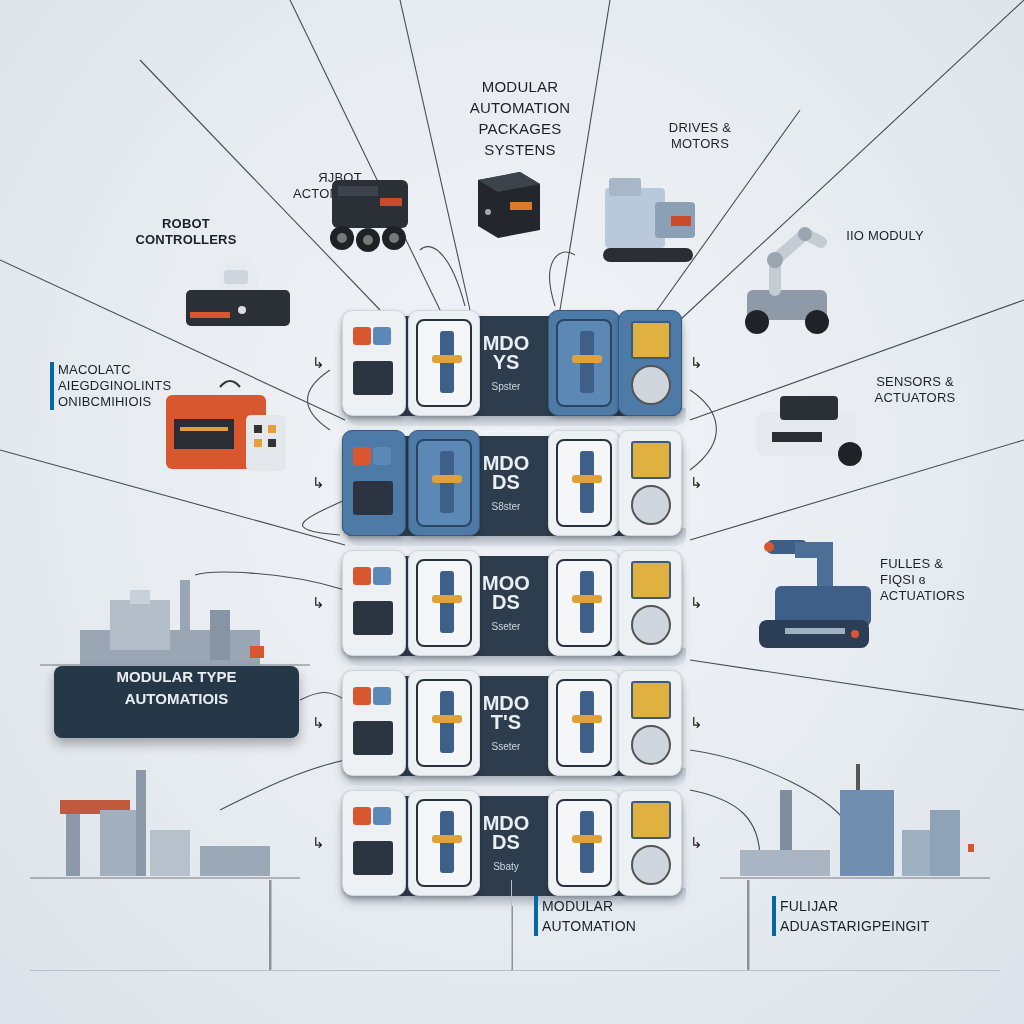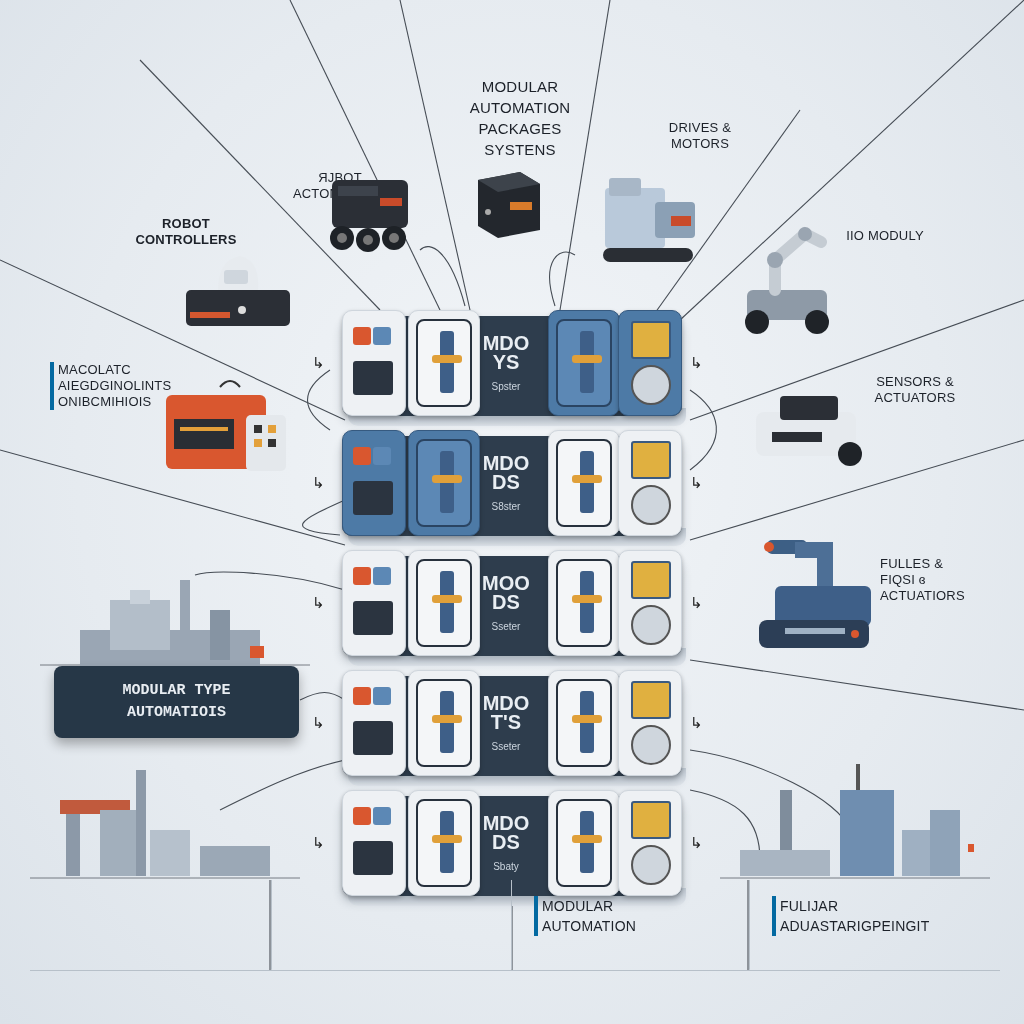--- a/index.html
+++ b/index.html
@@ -23,21 +23,21 @@
   .center-text{position:absolute;left:118px;width:92px;top:0;height:100px;text-align:center;color:#e9eef3;}
   .center-text .t1{font-weight:bold;font-size:20px;line-height:19px;margin-top:18px;}
   .center-text .t2{font-size:10px;margin-top:9px;color:#cdd6df;}
   .arrow-l,.arrow-r{position:absolute;font-size:15px;color:#222;}
   .chip{position:absolute;border-radius:3px;}
   
   .panel{position:absolute;top:880px;height:90px;border-bottom:1px solid #b7c0c9;}
   .panel .sep{position:absolute;right:0;top:0;bottom:0;border-right:1px solid #b7c0c9;border-radius:0 0 12px 0;}
   
   .callout{position:absolute;left:54px;top:666px;width:245px;height:72px;background:#263747;border-radius:8px;box-shadow:0 6px 12px rgba(0,0,0,.3);color:#e8edf2;text-align:center;font-weight:bold;font-size:15px;line-height:22px;text-transform:uppercase;}
-  .callout div{padding-top:14px;font-family:Liberation Mono, monospace;}
+  .callout div{}
 </style>
 </head>
 <body>
 
 <svg class="lines" viewBox="0 0 1024 1024">
   <g stroke="#2a313a" stroke-width="1.1" fill="none" opacity="0.85">
     <line x1="140" y1="60" x2="380" y2="310"></line>
     <line x1="290" y1="0" x2="440" y2="310"></line>
     <line x1="400" y1="0" x2="470" y2="310"></line>
     <line x1="610" y1="0" x2="560" y2="310"></line>

